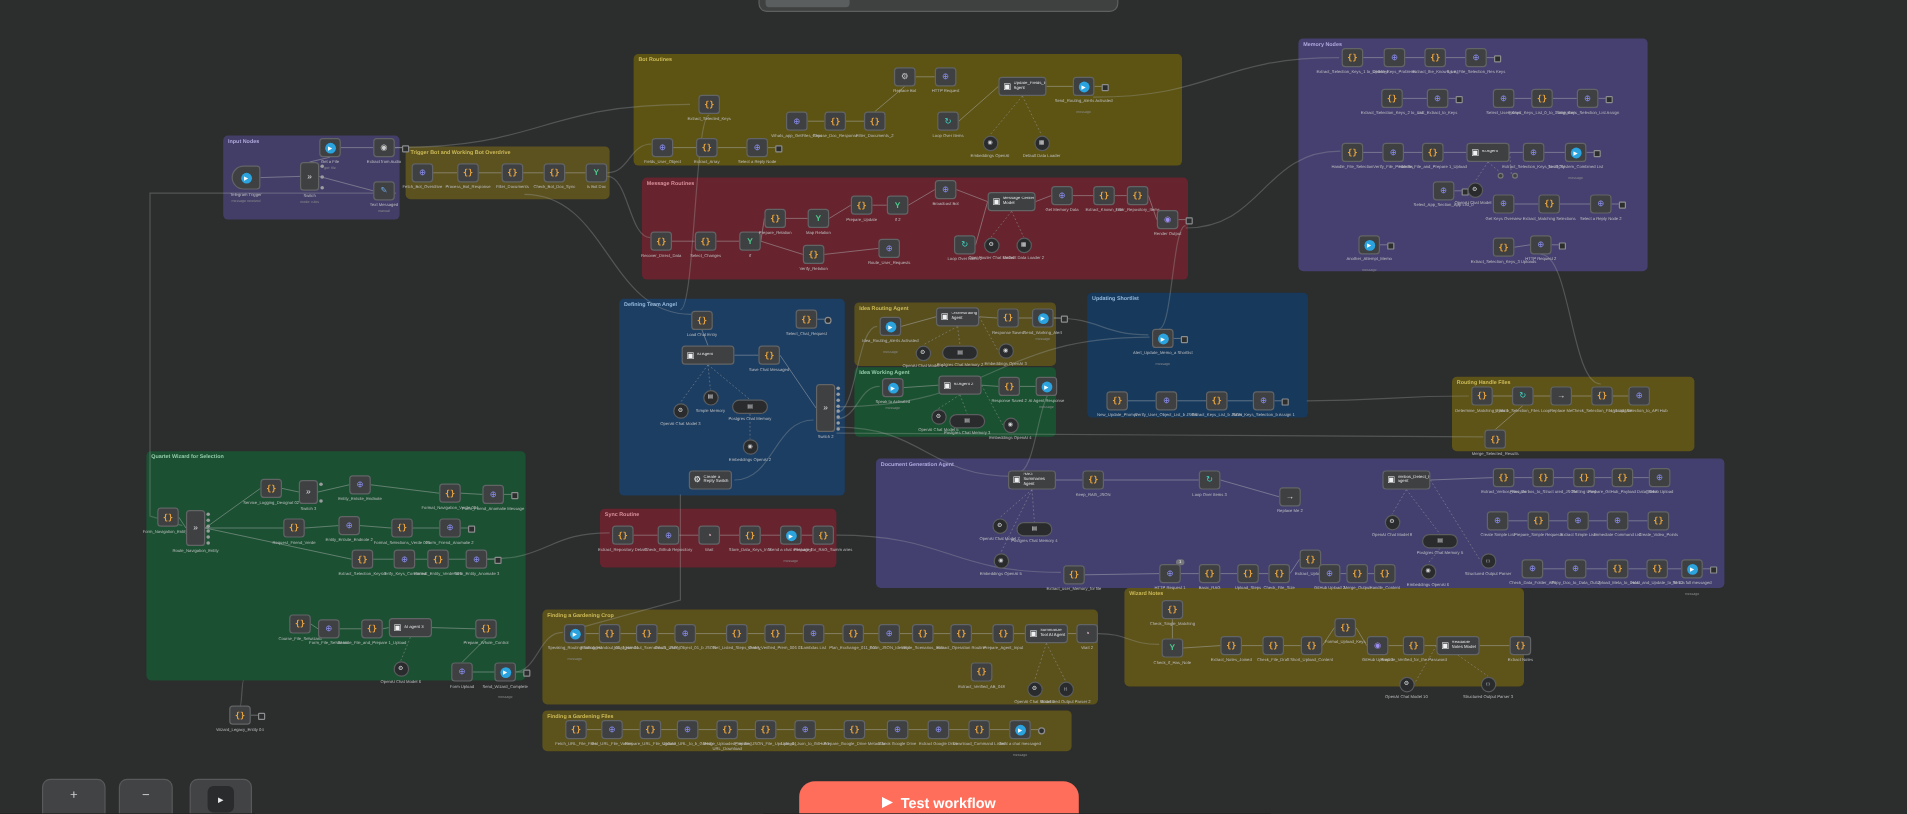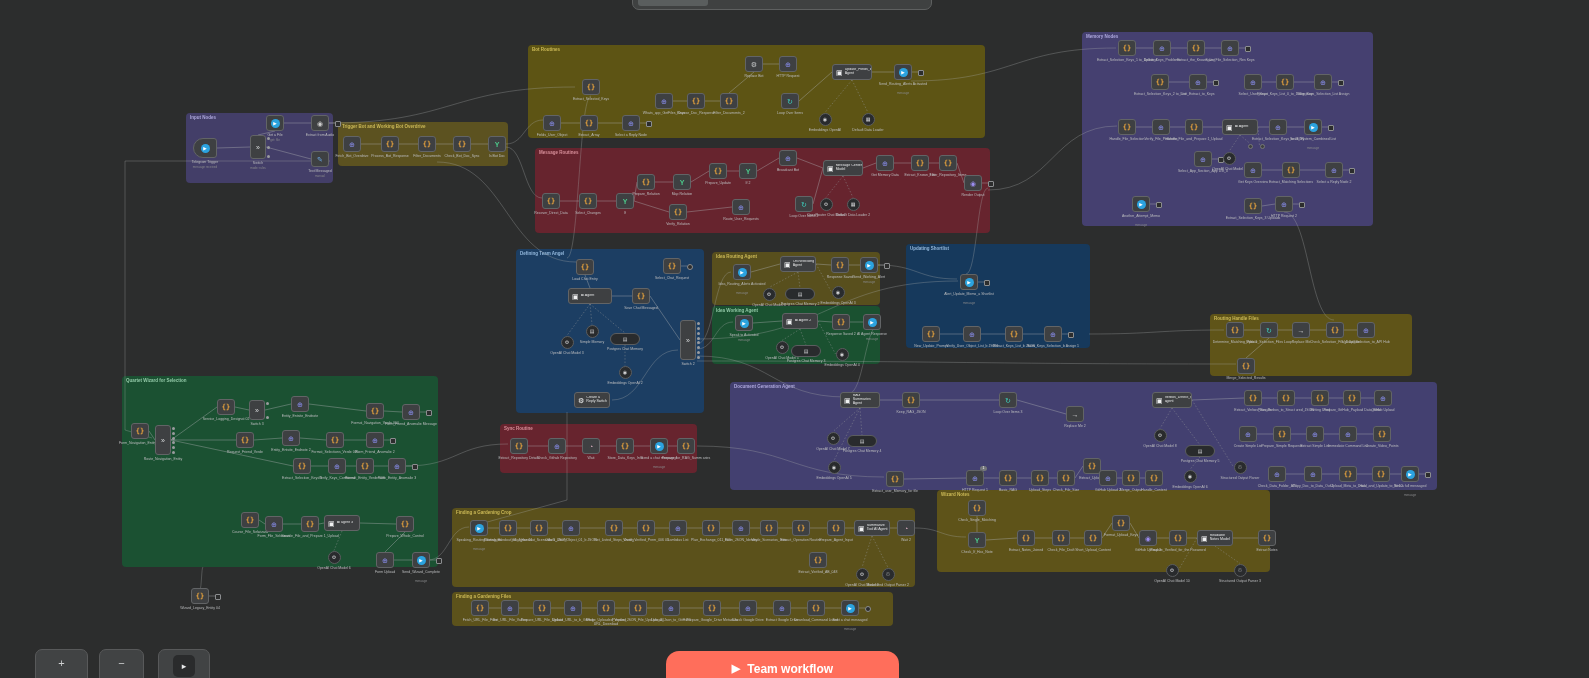--- a/index.html
+++ b/index.html
@@ -1227,15 +1227,15 @@
   </div>
   <div class="cbtn" id="cbtn2" style="left:99px;width:45px;">
     <span>−</span>
   </div>
   <div class="cbtn" id="cbtn3" style="left:158px;width:52px;">
     <span class="insq">▸</span>
   </div>
 
   <button id="runbtn">
     <span class="play">▶</span>
-    <span>Team workflow</span>
+    <span>Test workflow</span>
   </button>
 </div>
 
 </body></html>

